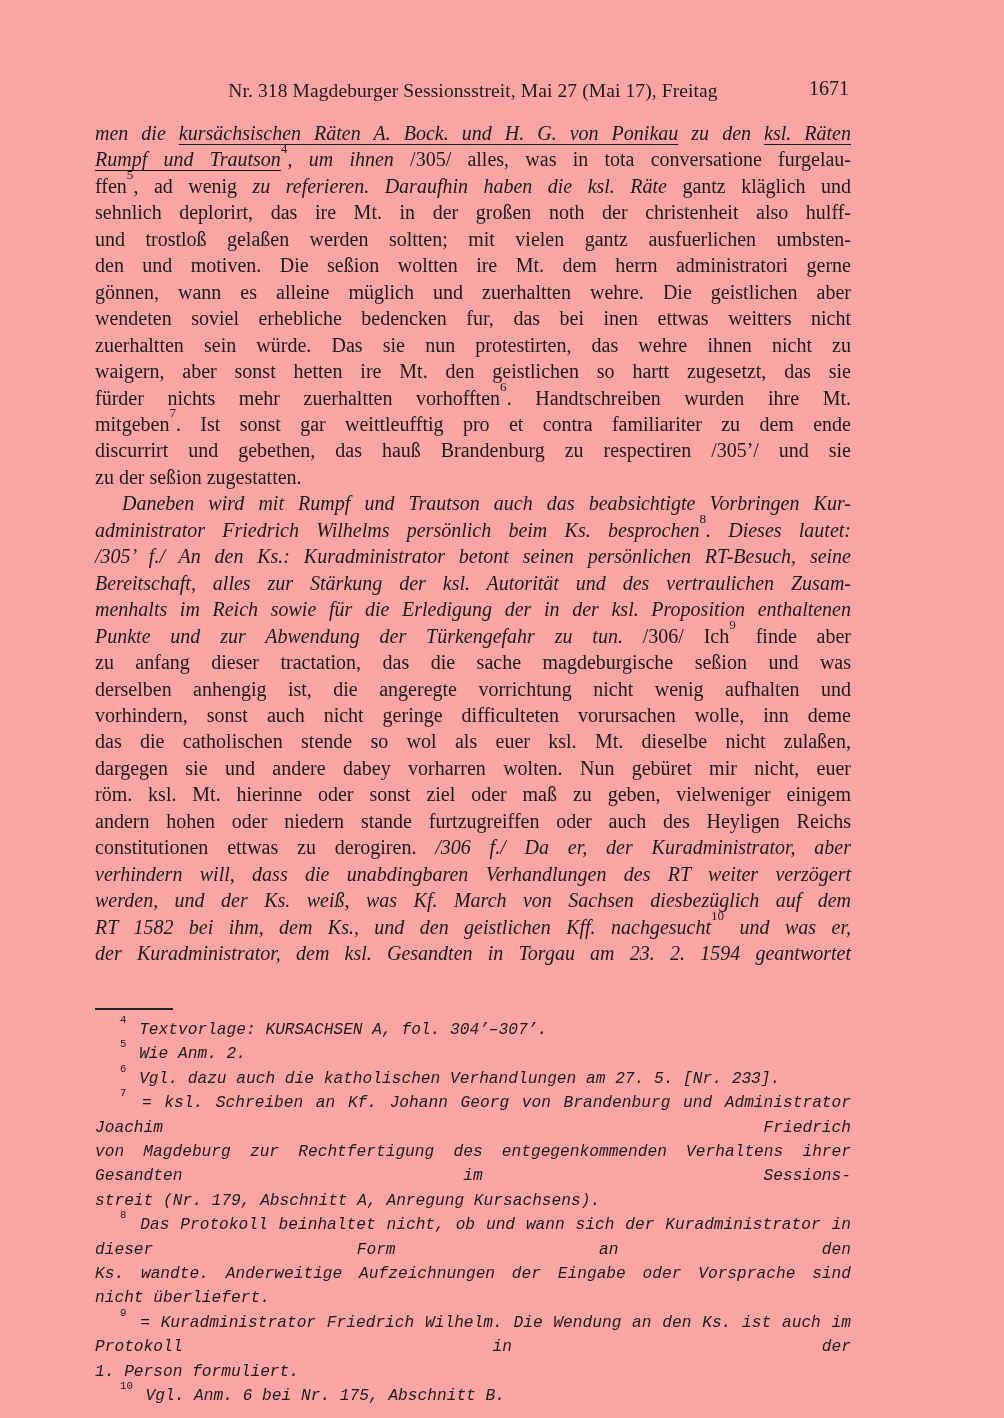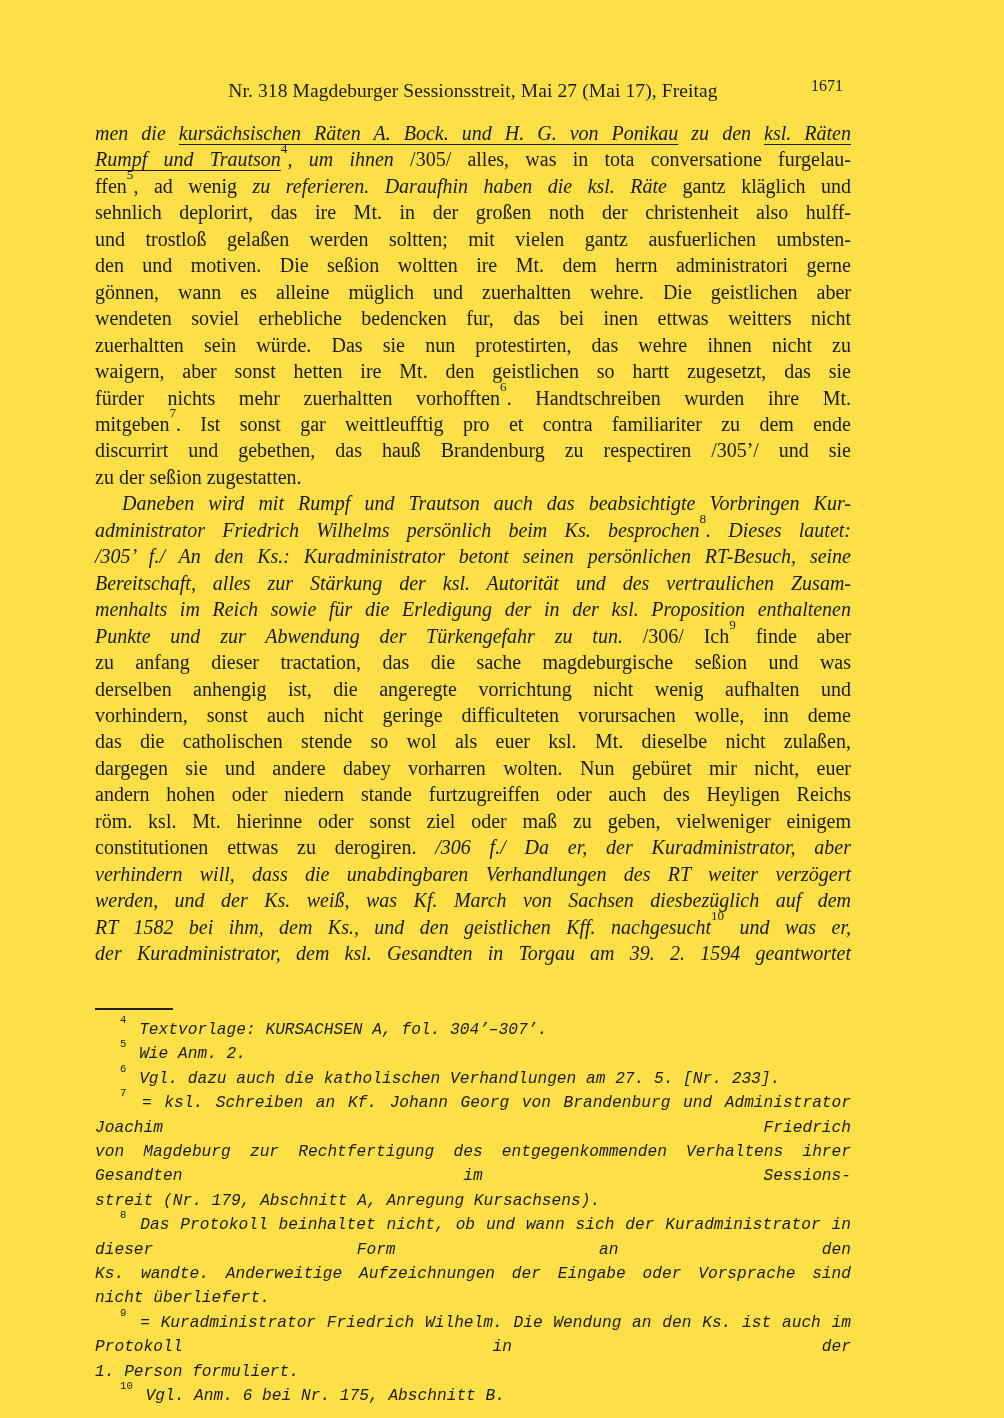--- a/index.html
+++ b/index.html
@@ -1,20 +1,20 @@
 <!DOCTYPE html>
 <html><head>
 <meta charset="utf-8">
 <style>
   html, body { margin: 0; padding: 0; background: #ffffff; }
   .page {
     position: relative;
     width: 1004px;
     height: 1418px;
-    background: #fde047;
+    background: #fca5a5;
     color: #1b1b1b;
     font-family: "Liberation Serif", "DejaVu Serif", serif;
     overflow: hidden;
   }
   .pagehead {
     position: absolute;
     top: 80px;
     left: 95px;
     width: 756px;
     height: 28px;
@@ -22,23 +22,23 @@
   .pagehead .htitle {
     position: absolute;
     left: 0; right: 0;
     text-align: center;
     font-size: 19.5px;
     letter-spacing: 0.1px;
     white-space: nowrap;
   }
   .pagehead .pno {
     position: absolute;
-    right: 8px;
+    right: 2px;
     top: -3px;
-    font-size: 16px;
+    font-size: 20px;
   }
   .bodytext {
     position: absolute;
     top: 120px;
     left: 95px;
     width: 756px;
     font-size: 20px;
     line-height: 26.45px;
   }
   .bline {
@@ -110,27 +110,27 @@
       <div class="bline jl"><span class="it">administrator Friedrich Wilhelms persönlich beim Ks. besprochen</span><sup class="fnref">8</sup><span class="it">. Dieses lautet:</span></div>
       <div class="bline jl"><span class="it">/305’ f./ An den Ks.: Kuradministrator betont seinen persönlichen RT-Besuch, seine</span></div>
       <div class="bline jl"><span class="it">Bereitschaft, alles zur Stärkung der ksl. Autorität und des vertraulichen Zusam-</span></div>
       <div class="bline jl"><span class="it">menhalts im Reich sowie für die Erledigung der in der ksl. Proposition enthaltenen</span></div>
       <div class="bline jl"><span class="it">Punkte und zur Abwendung der Türkengefahr zu tun. </span><span class="">/306/ Ich</span><sup class="fnref">9</sup><span class=""> finde aber</span></div>
       <div class="bline jl"><span class="">zu anfang dieser tractation, das die sache magdeburgische seßion und was</span></div>
       <div class="bline jl"><span class="">derselben anhengig ist, die angeregte vorrichtung nicht wenig aufhalten und</span></div>
       <div class="bline jl"><span class="">vorhindern, sonst auch nicht geringe difficulteten vorursachen wolle, inn deme</span></div>
       <div class="bline jl"><span class="">das die catholischen stende so wol als euer ksl. Mt. dieselbe nicht zulaßen,</span></div>
       <div class="bline jl"><span class="">dargegen sie und andere dabey vorharren wolten. Nun gebüret mir nicht, euer</span></div>
+      <div class="bline jl"><span class="">röm. ksl. Mt. hierinne oder sonst ziel oder maß zu geben, vielweniger einigem</span></div>
       <div class="bline jl"><span class="">andern hohen oder niedern stande furtzugreiffen oder auch des Heyligen Reichs</span></div>
-      <div class="bline jl"><span class="">röm. ksl. Mt. hierinne oder sonst ziel oder maß zu geben, vielweniger einigem</span></div>
       <div class="bline jl"><span class="">constitutionen ettwas zu derogiren. </span><span class="it">/306 f./ Da er, der Kuradministrator, aber</span></div>
       <div class="bline jl"><span class="it">verhindern will, dass die unabdingbaren Verhandlungen des RT weiter verzögert</span></div>
       <div class="bline jl"><span class="it">werden, und der Ks. weiß, was Kf. March von Sachsen diesbezüglich auf dem</span></div>
       <div class="bline jl"><span class="it">RT 1582 bei ihm, dem Ks., und den geistlichen Kff. nachgesucht</span><sup class="fnref">10</sup><span class="it"> und was er,</span></div>
-      <div class="bline jl"><span class="it">der Kuradministrator, dem ksl. Gesandten in Torgau am 39. 2. 1594 geantwortet</span></div>
+      <div class="bline jl"><span class="it">der Kuradministrator, dem ksl. Gesandten in Torgau am 23. 2. 1594 geantwortet</span></div>
     </div>
 
   <div class="fnsep"></div>
 
   <div class="footnotes">
       <div class="fnline ind"><sup class="fnref">4</sup><span class="it"> Textvorlage: KURSACHSEN A, fol. 304’–307’.</span></div>
       <div class="fnline ind"><sup class="fnref">5</sup><span class="it"> Wie Anm. 2.</span></div>
       <div class="fnline ind"><sup class="fnref">6</sup><span class="it"> Vgl. dazu auch die katholischen Verhandlungen am 27. 5. [Nr. 233].</span></div>
       <div class="fnline jl ind"><sup class="fnref">7</sup><span class="it"> = ksl. Schreiben an Kf. Johann Georg von Brandenburg und Administrator Joachim Friedrich</span></div>
       <div class="fnline jl"><span class="it">von Magdeburg zur Rechtfertigung des entgegenkommenden Verhaltens ihrer Gesandten im Sessions-</span></div>

